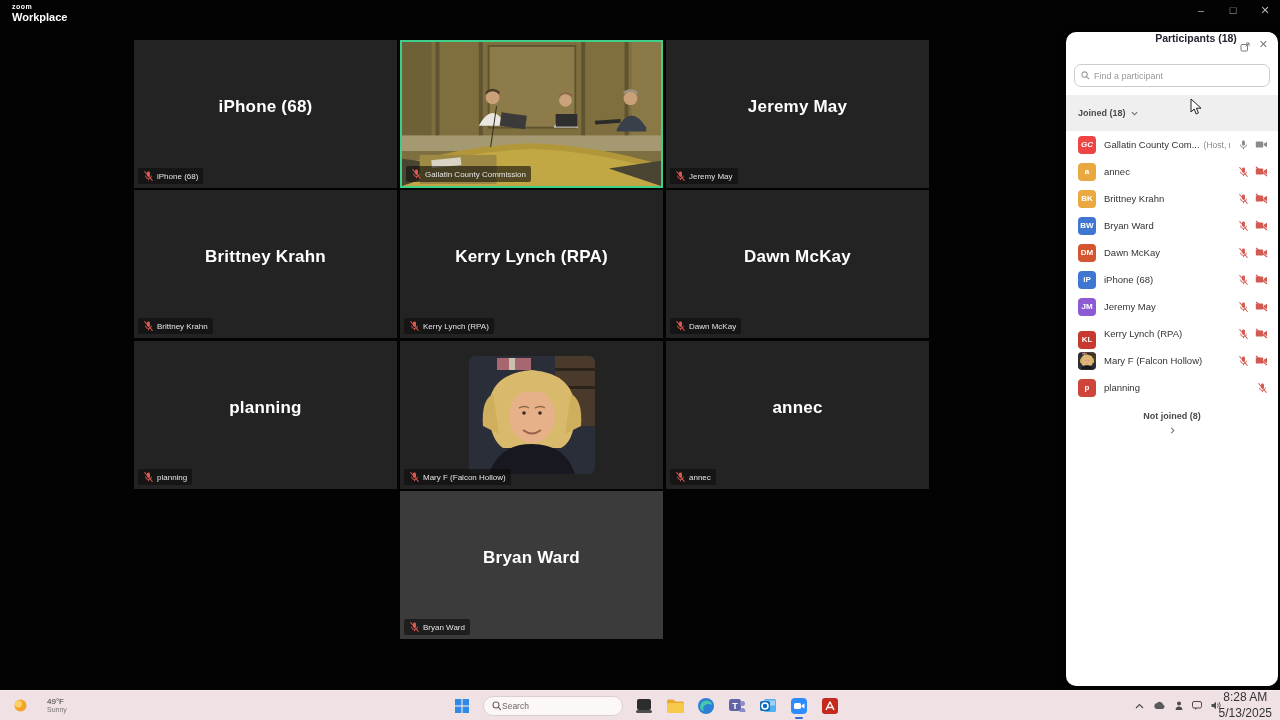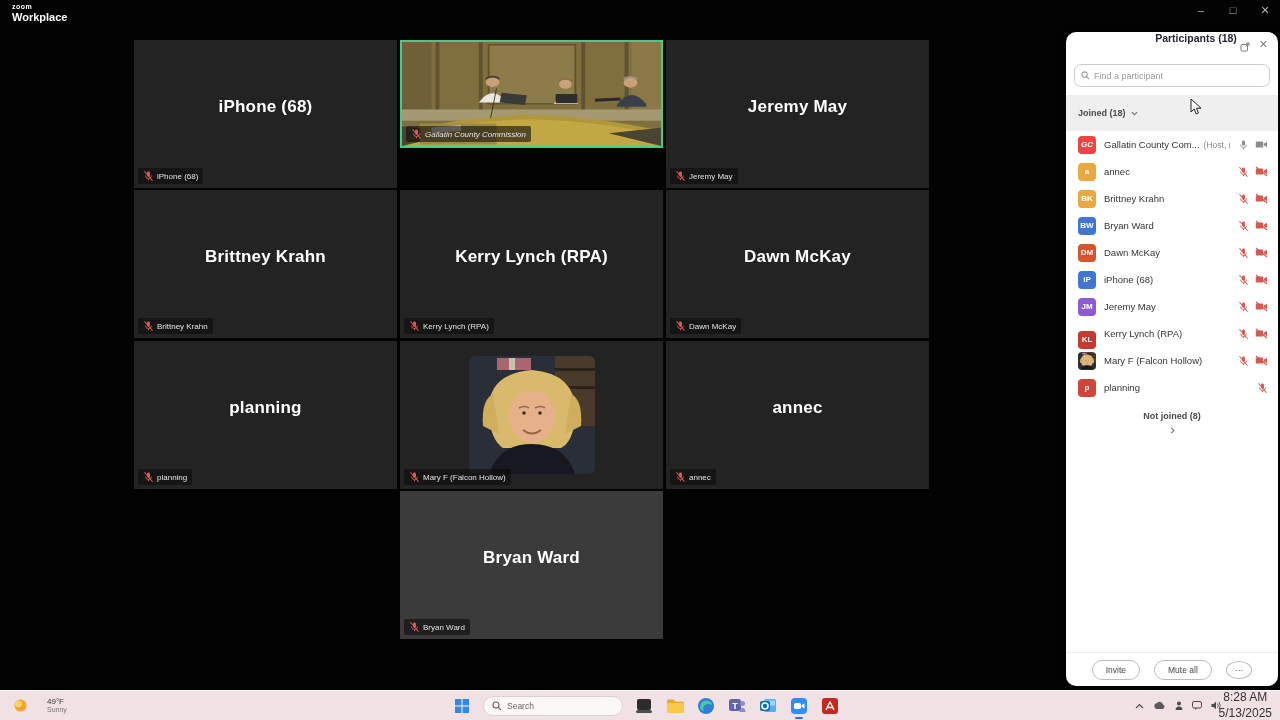--- a/index.html
+++ b/index.html
@@ -57,21 +57,21 @@
 
   
   #taskbar { position:absolute; left:0; right:0; bottom:0; height:30px; background:#f0e2e4; border-top:1px solid #f7ecee;
     display:flex; align-items:center; }
   #weather { position:absolute; left:12px; display:flex; align-items:center; gap:18px; }
   #weather .wtxt { line-height:1.15; }
   #weather .temp { font-size:8px; color:#333; }
   #weather .cond { font-size:7px; color:#7c7474; }
   #tb-center { position:absolute; left:452px; display:flex; align-items:center; gap:11px; }
   #tb-search { width:140px; height:20px; background:#fcf8f8; border:1px solid #dccfd1; border-radius:11px;
-    display:flex; align-items:center; gap:5px; padding:0 8px; }
+    display:flex; align-items:center; padding:0 8px; }
   #tb-search input { border:none; outline:none; background:transparent; font-size:8.5px; color:#444; width:100px; font-family:inherit; }
   #tb-search input::placeholder { color:#6e6467; }
   .tb-icon { width:20px; height:20px; display:flex; align-items:center; justify-content:center; position:relative; cursor:pointer; }
   .tb-icon.active::after { content:""; position:absolute; bottom:-3px; left:6px; width:8px; height:2px; border-radius:1px; background:#2d6fd6; }
   #tray { position:absolute; right:58px; display:flex; align-items:center; gap:9px; color:#4c4c4c; }
   #clock { position:absolute; right:8px; text-align:center; font-size:12px; color:#333; line-height:1.3; cursor:default; }
 </style>
 </head>
 <body>
 
@@ -95,21 +95,21 @@
             <svg width="11" height="12" viewBox="0 0 12 12">
               <rect x="4.4" y="1" width="3.2" height="5.8" rx="1.6" fill="#e05b52"></rect>
               <path d="M2.8 5.6a3.2 3.2 0 0 0 6.4 0" fill="none" stroke="#e05b52" stroke-width="1"></path>
               <line x1="6" y1="8.8" x2="6" y2="10.6" stroke="#e05b52" stroke-width="1"></line>
               <line x1="1.6" y1="0.8" x2="10.4" y2="11.2" stroke="#e05b52" stroke-width="1.2"></line>
             </svg>
           </span>
           <span>iPhone (68)</span>
         </div>
       </div>
-      <div class="tile video" style="left: 400px; top: 40px; width: 263px; height: 108px; font-style: italic;">
+      <div class="tile video" style="left: 400px; top: 40px; width: 263px; height: 148px;">
 <svg class="room-svg" viewBox="0 0 263 148" preserveAspectRatio="none">
   <rect width="263" height="148" fill="#7d6f40"></rect>
   <rect x="0" y="0" width="263" height="100" fill="#806f3e"></rect>
   <rect x="0" y="0" width="30" height="100" fill="#6e6037"></rect>
   <rect x="233" y="0" width="30" height="100" fill="#8a7947"></rect>
   <rect x="34" y="0" width="4" height="100" fill="#5f5330"></rect>
   <rect x="78" y="0" width="4" height="100" fill="#5f5330"></rect>
   <rect x="182" y="0" width="4" height="100" fill="#5f5330"></rect>
   <rect x="226" y="0" width="4" height="100" fill="#5f5330"></rect>
   <rect x="88" y="4" width="88" height="84" fill="#8d7c49" stroke="#5f5330" stroke-width="2"></rect>
@@ -547,25 +547,20 @@
             </span>
           </div>
         </div>
       </div>
     <div id="not-joined">
       <span>Not joined (8)</span>
       <svg width="5" height="7" viewBox="0 0 5 8">
           <path d="M1 1l3 3-3 3" fill="none" stroke="#6a6a6a" stroke-width="1.2"></path>
         </svg>
     </div>
-    <div id="panel-footer">
-      <button class="pf-btn">Invite</button>
-      <button class="pf-btn">Mute all</button>
-      <button class="pf-btn round">···</button>
-    </div>
   </div>
 
   <div id="cursor">
     <svg width="13" height="18" viewBox="0 0 13 18">
         <path d="M1 1v13l3.2-3 2 5 2.2-1-2-4.8H11z" fill="#fff" stroke="#222" stroke-width="1"></path>
       </svg>
   </div>
 
   <div id="taskbar">
     <div id="weather">

